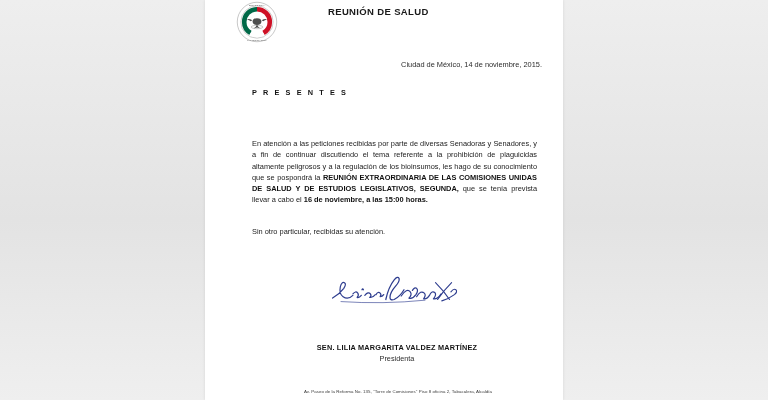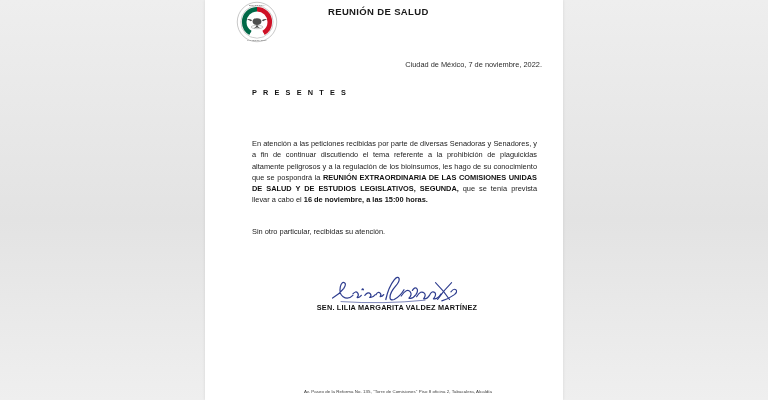--- a/index.html
+++ b/index.html
@@ -114,20 +114,21 @@
   .signature-mark {
     height: 34px;
     margin-bottom: -3px;
   }
   .signer-name {
     font-size: 7.3px;
     font-weight: bold;
     color: #141414;
     letter-spacing: 0.2px;
     white-space: nowrap;
+    margin-top: 40px;
   }
   .signer-role {
     font-size: 7.3px;
     color: #2c2c2c;
     margin-top: 2px;
   }
 
   
   .doc-footer {
     position: absolute;
@@ -179,21 +180,21 @@
           </g>
           <ellipse cx="50" cy="62" rx="14" ry="4" fill="none" stroke="#7a7a7a" stroke-width="1"></ellipse>
         </svg>
       </span>
 
       <div class="doc-title">REUNIÓN DE SALUD</div>
     </div>
 
     <div class="doc-body">
 
-      <div class="date-line">Ciudad de México, 7 de noviembre, 2022.</div>
+      <div class="date-line">Ciudad de México, 14 de noviembre, 2015.</div>
 
       <div class="addressee">
         <div class="presentes">P R E S E N T E S</div>
       </div>
 
       <p class="para para-main"><span>En atención a las peticiones recibidas por parte de diversas Senadoras y Senadores, y a fin de continuar discutiendo el tema referente a la prohibición de plaguicidas altamente peligrosos y a la regulación de los bioinsumos, les hago de su conocimiento que se pospondrá la </span><b class="caps">REUNIÓN EXTRAORDINARIA DE LAS COMISIONES UNIDAS DE SALUD Y DE ESTUDIOS LEGISLATIVOS, SEGUNDA,</b><span> que se tenía prevista llevar a cabo el </span><b>16 de noviembre, a las 15:00 horas.</b></p>
 
       <p class="para para-close">Sin otro particular, recibidas su atención.</p>
 
       <div class="sign-block">
@@ -211,19 +212,20 @@
               <path d="M128 34 q6 -10 11 -5 q3 3 -1 8 q5 1 9 -6 q3 -6 7 -3 q3 3 -2 9 q6 1 11 -7" stroke-width="1.7"></path>
               <path d="M155 14 q12 12 20 24" stroke-width="1.6"></path>
               <path d="M178 14 q-12 12 -20 24" stroke-width="1.6"></path>
               <path d="M164 40 q10 -3 18 -9 q5 -4 2 -7 q-3 -2 -7 3" stroke-width="1.6"></path>
               <path d="M20 41 q60 4 120 -2" stroke-width="1.2" opacity="0.75"></path>
             </g>
           </svg>
         </div>
 
         <div class="signer-name">SEN. LILIA MARGARITA VALDEZ MARTÍNEZ</div>
+        <div class="signer-role">Presidenta</div>
       </div>
     </div>
 
     <div class="doc-footer">Av. Paseo de la Reforma No. 135, "Torre de Comisiones" Piso 8 oficina 2, Tabacalera, Alcaldía</div>
 
   </div>
 </div>
 
 </body></html>

